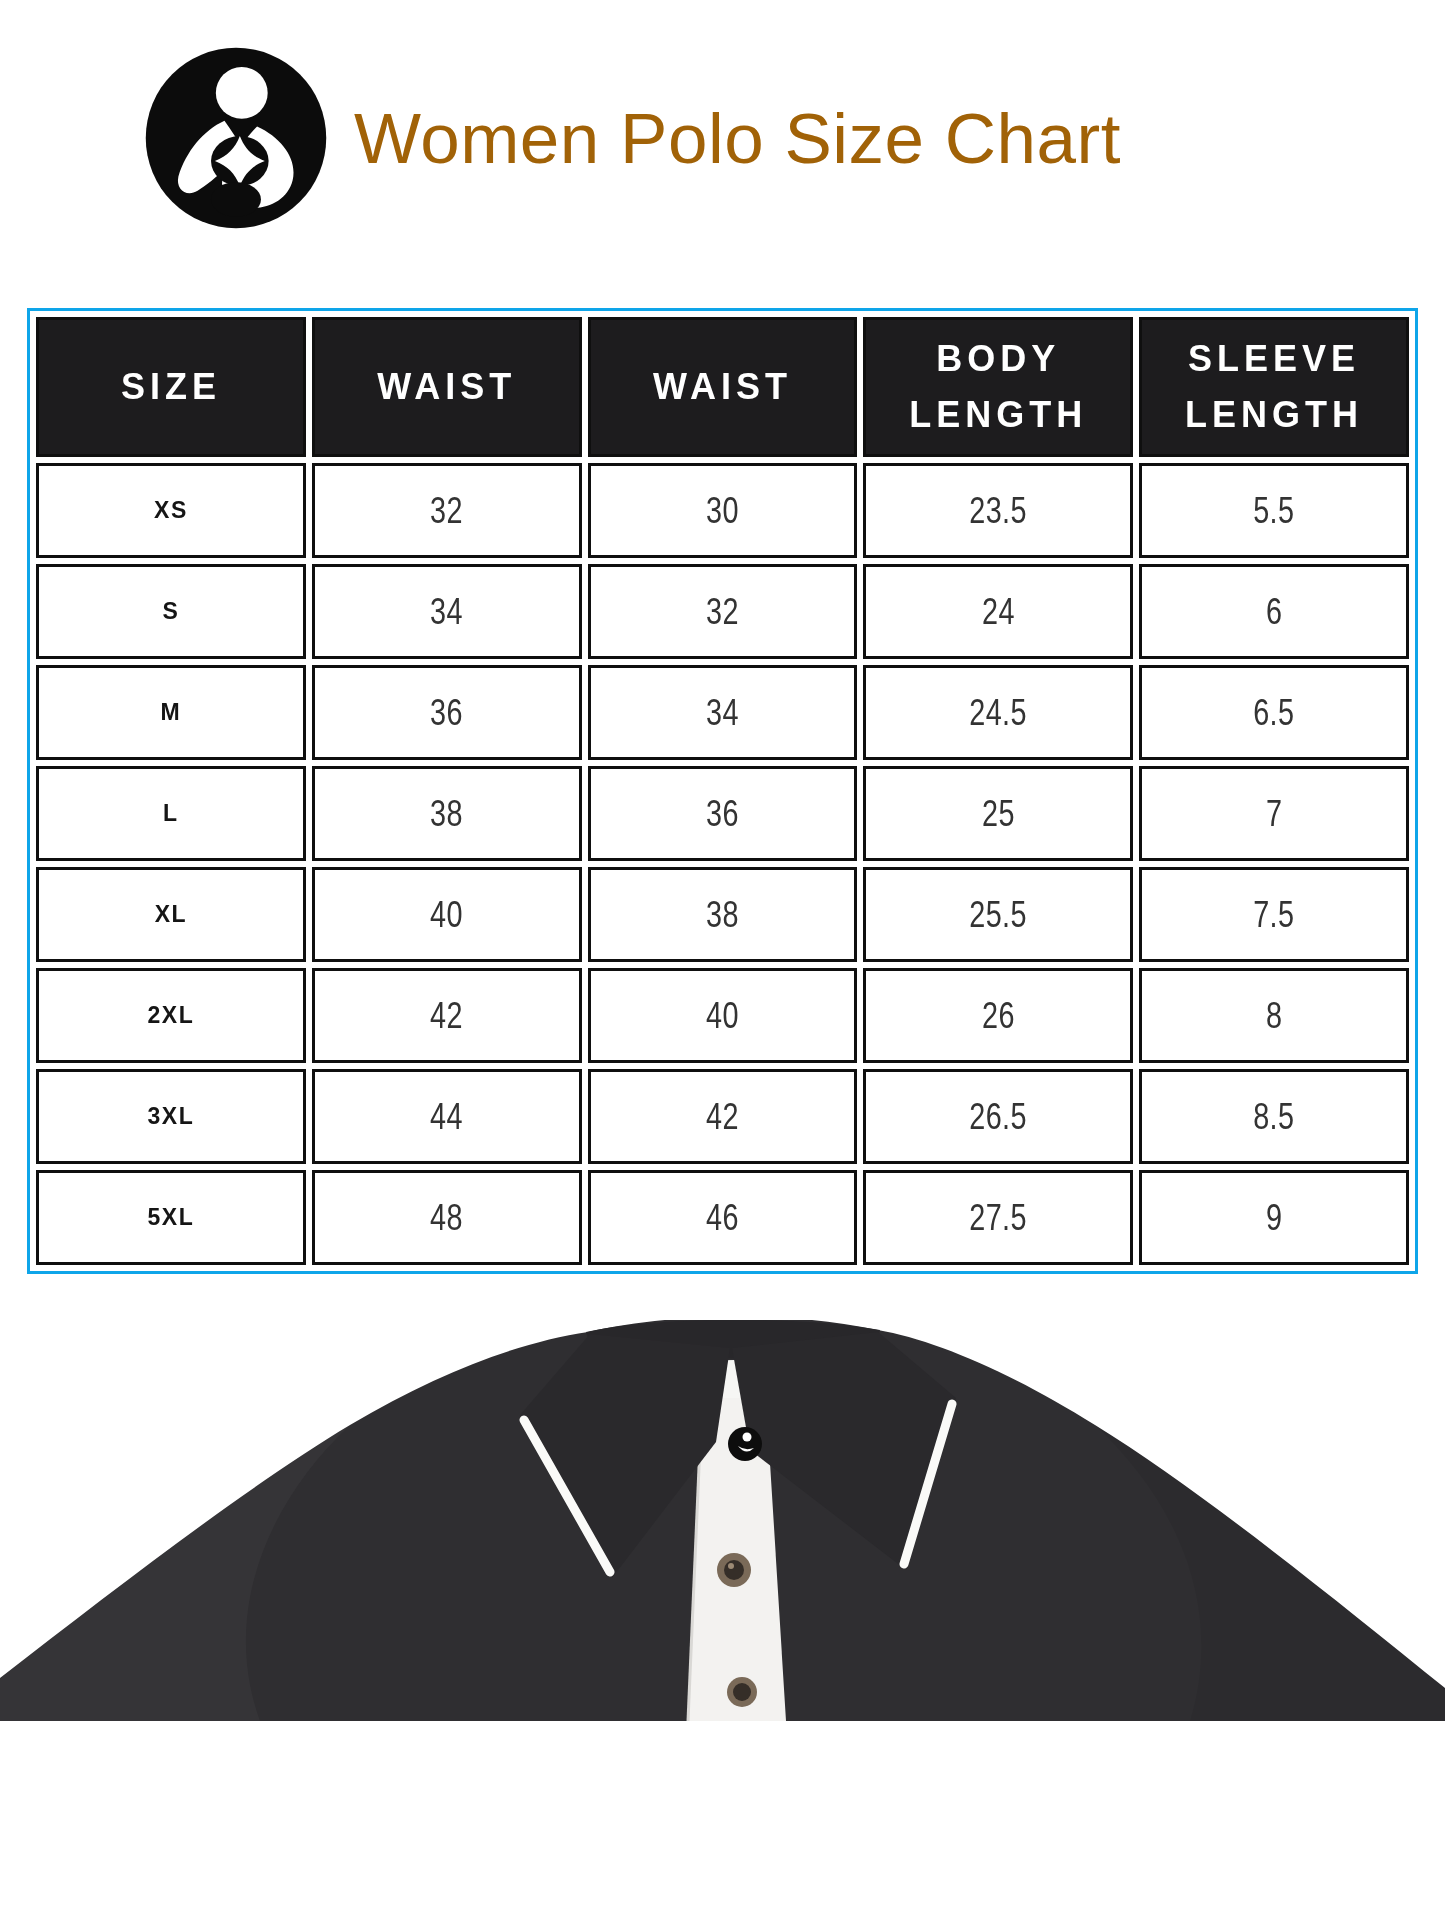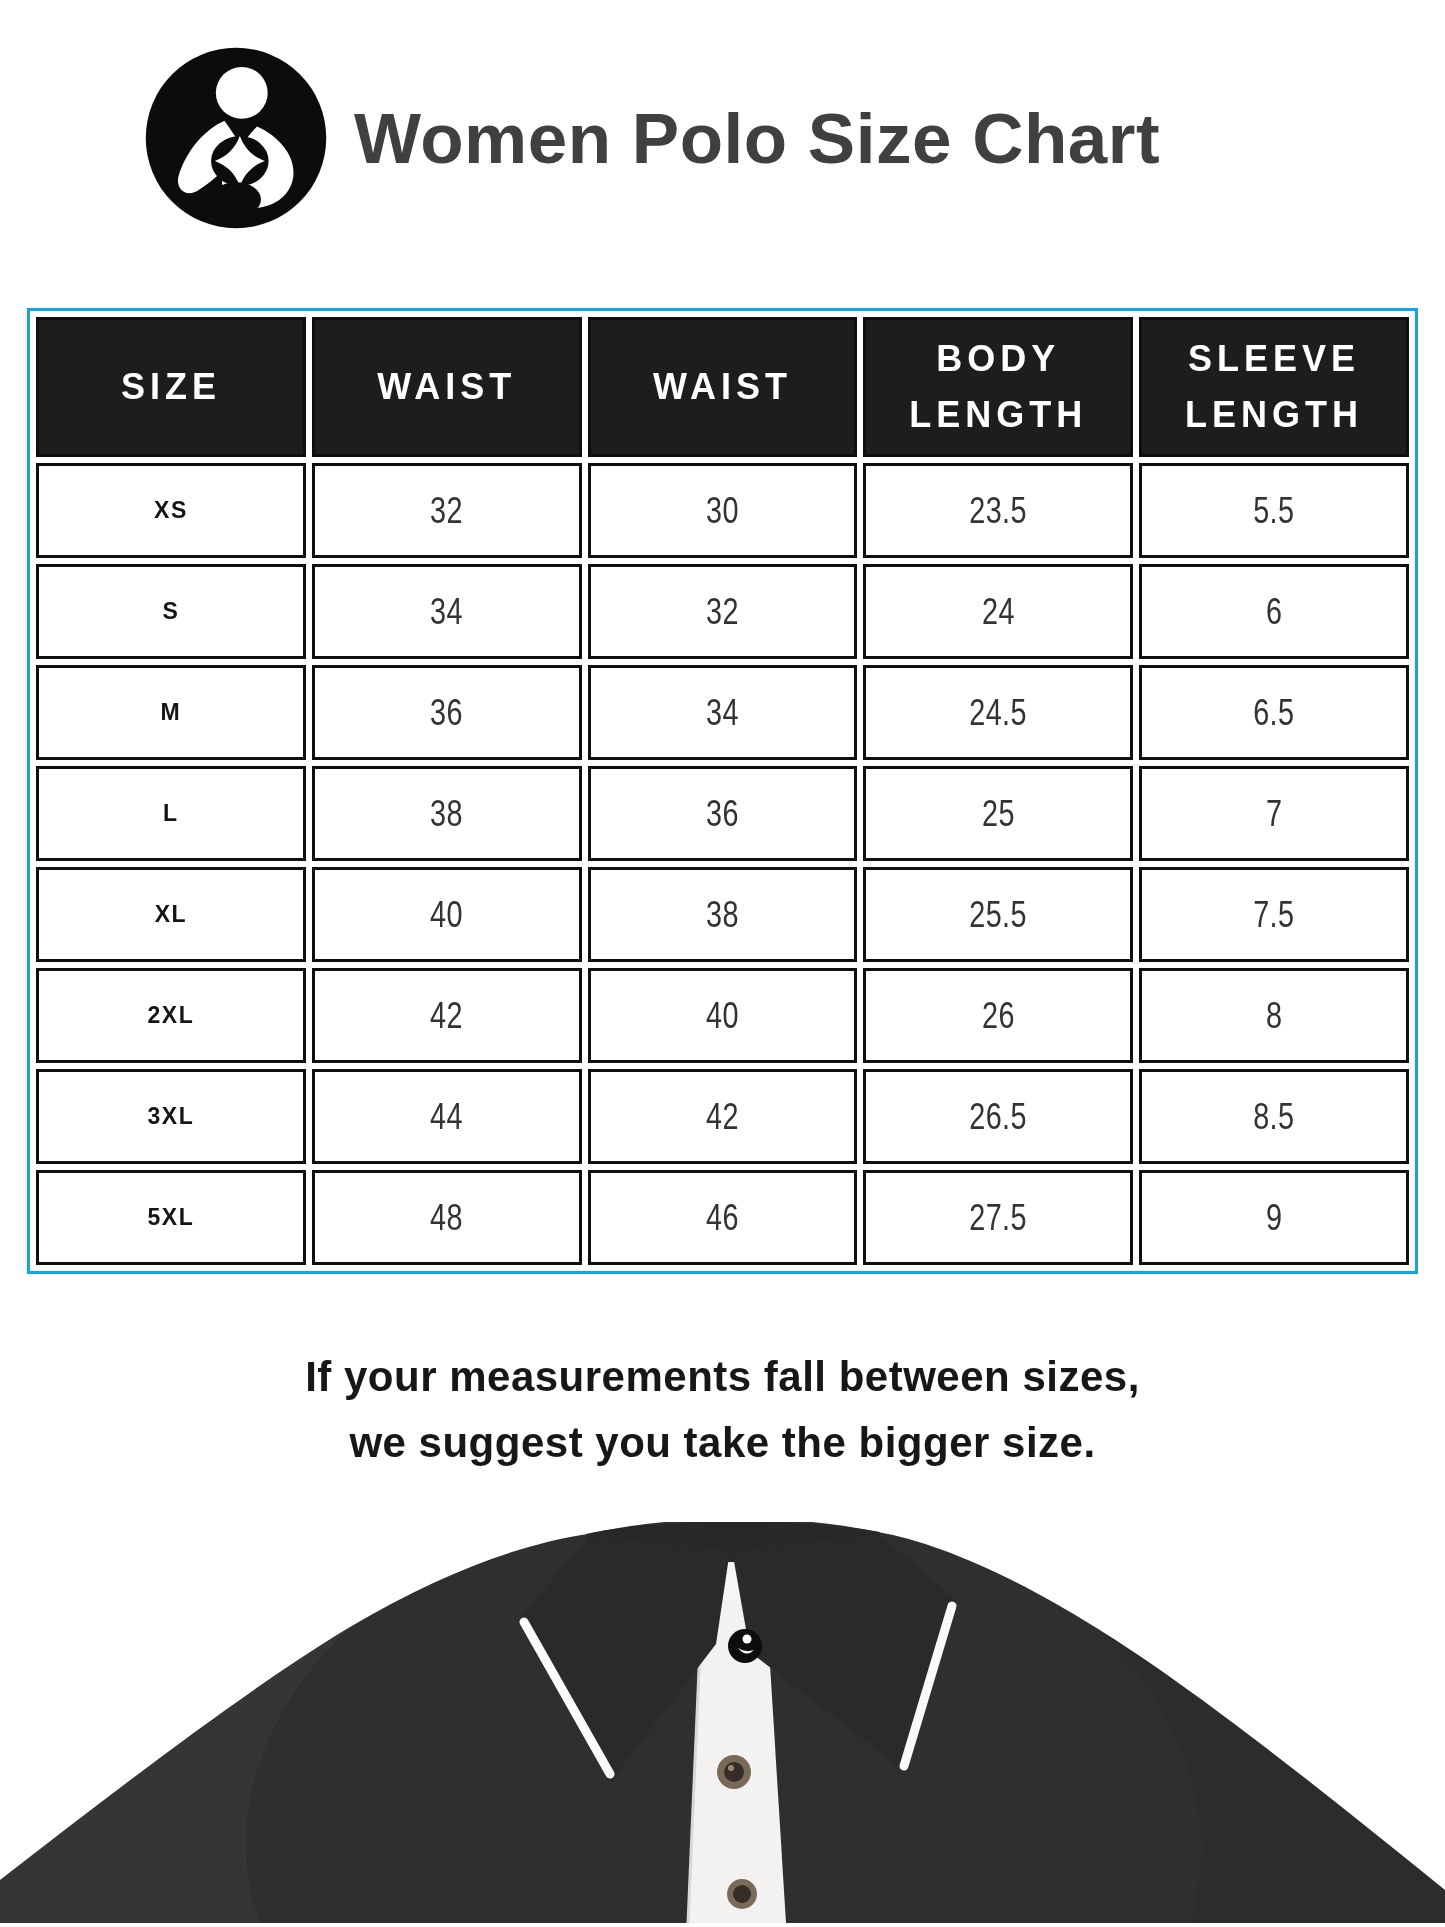--- a/index.html
+++ b/index.html
@@ -7,21 +7,21 @@
     width:1445px; height:1927px; background:#ffffff; overflow:hidden;
     font-family:"Liberation Sans","DejaVu Sans",sans-serif;
     -webkit-font-smoothing:antialiased;
   }
   .page { width:1445px; height:1927px; position:relative; }
 
   
   .header { display:flex; align-items:center; padding:42px 0 0 140px; }
   .logo { width:192px; height:192px; flex:0 0 auto; }
   .title {
-    margin:0 0 0 22px; font-size:71px; font-weight:700; color:#404040;
+    margin:0 0 0 22px; font-size:71px; font-weight:400; color:#a16207;
     letter-spacing:0.5px; white-space:nowrap;
   }
 
   
   .table-wrap { margin:74px 27px 0 27px; }
   table.size-chart {
     width:100%; table-layout:fixed; background:#ffffff;
     border-collapse:separate; border-spacing:6px;
     border:3px solid #0ea5e9;
   }
@@ -137,24 +137,20 @@
           <td class="cell-size">5XL</td>
           <td class="cell-val"><span>48</span></td>
           <td class="cell-val"><span>46</span></td>
           <td class="cell-val"><span>27.5</span></td>
           <td class="cell-val"><span>9</span></td>
         </tr>
       </tbody>
     </table>
   </div>
 
-  <div class="note">
-    <div>If your measurements fall between sizes,</div>
-    <div>we suggest you take the bigger size.</div>
-  </div>
 
   <div class="shirt">
     <svg viewBox="0 0 1445 401" width="1445" height="401" aria-hidden="true">
 
       <path d="M588,12 C520,22 440,52 350,105 C250,165 120,265 0,358 L0,401 L1445,401 L1445,368
                C1330,275 1200,170 1095,105 C1010,52 935,20 878,10
                C820,-2 770,-4 728,-2 C690,-4 630,2 588,12 Z" fill="#2f2e31"></path>
 
       <path d="M350,105 C250,165 120,265 0,358 L0,401 L260,401 C220,290 270,180 350,105 Z" fill="#ffffff" opacity="0.03"></path>
       <path d="M1095,105 C1200,170 1330,275 1445,368 L1445,401 L1190,401 C1225,285 1175,180 1095,105 Z" fill="#000000" opacity="0.06"></path>

